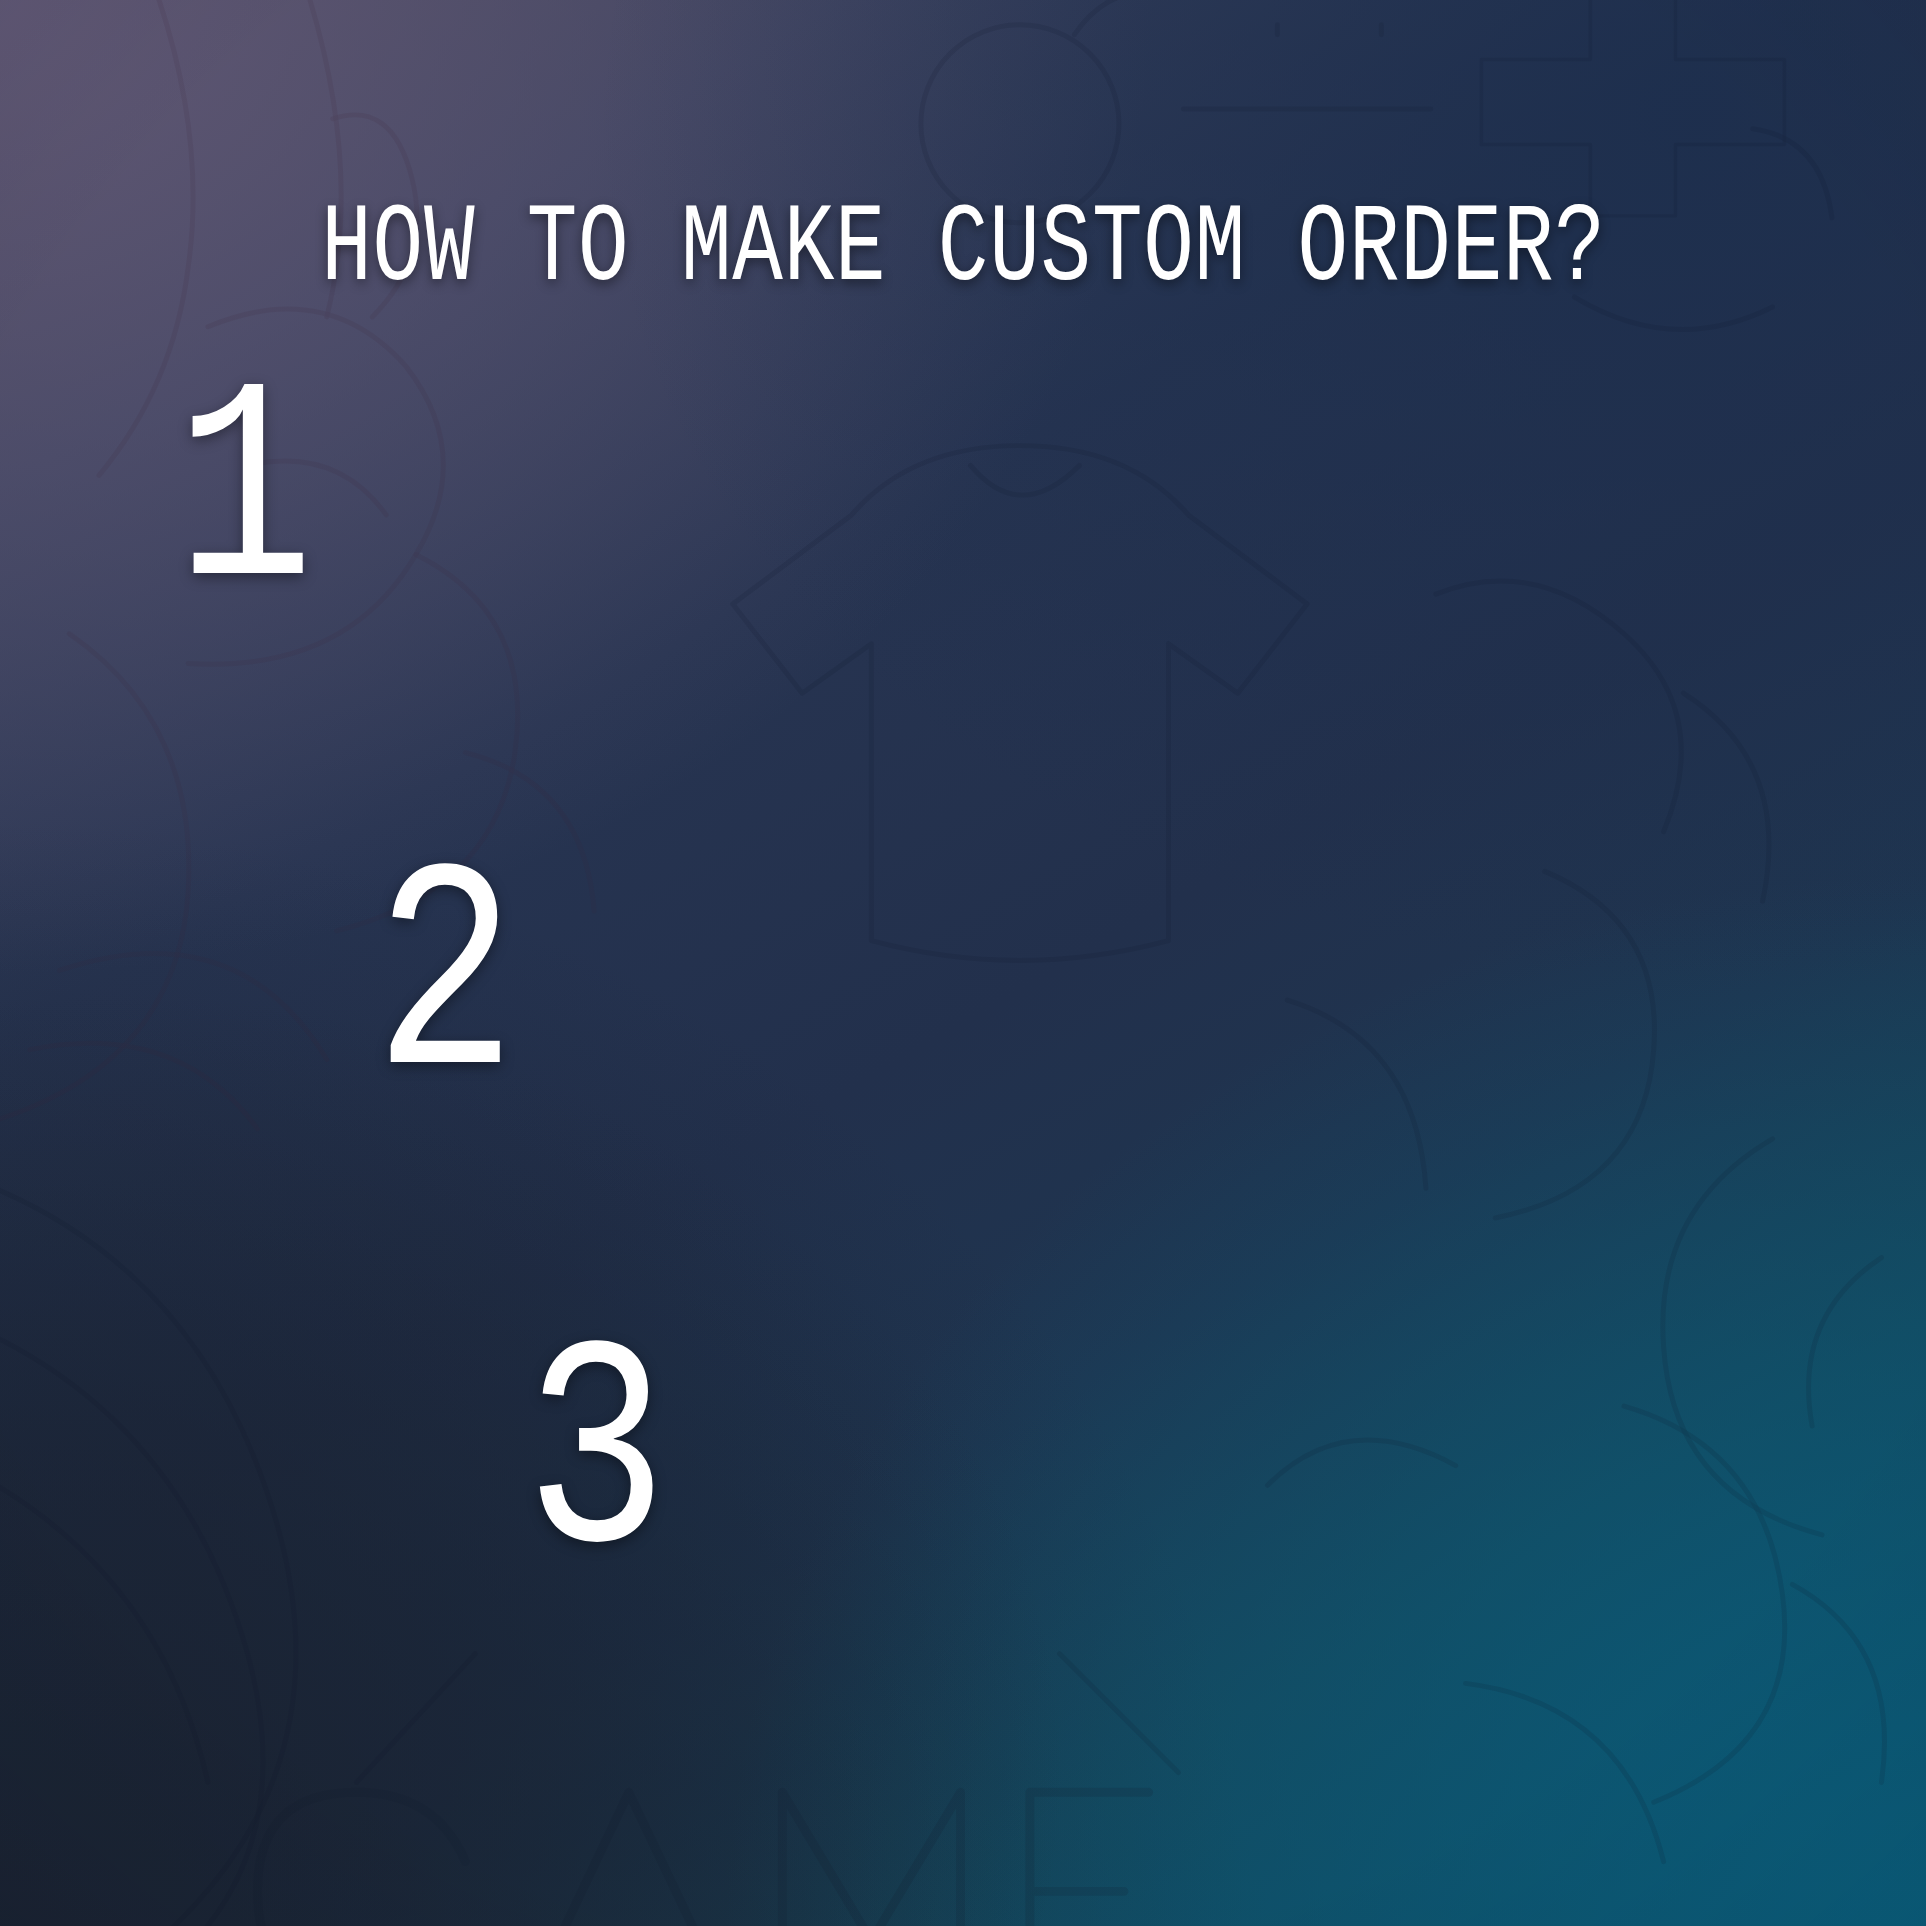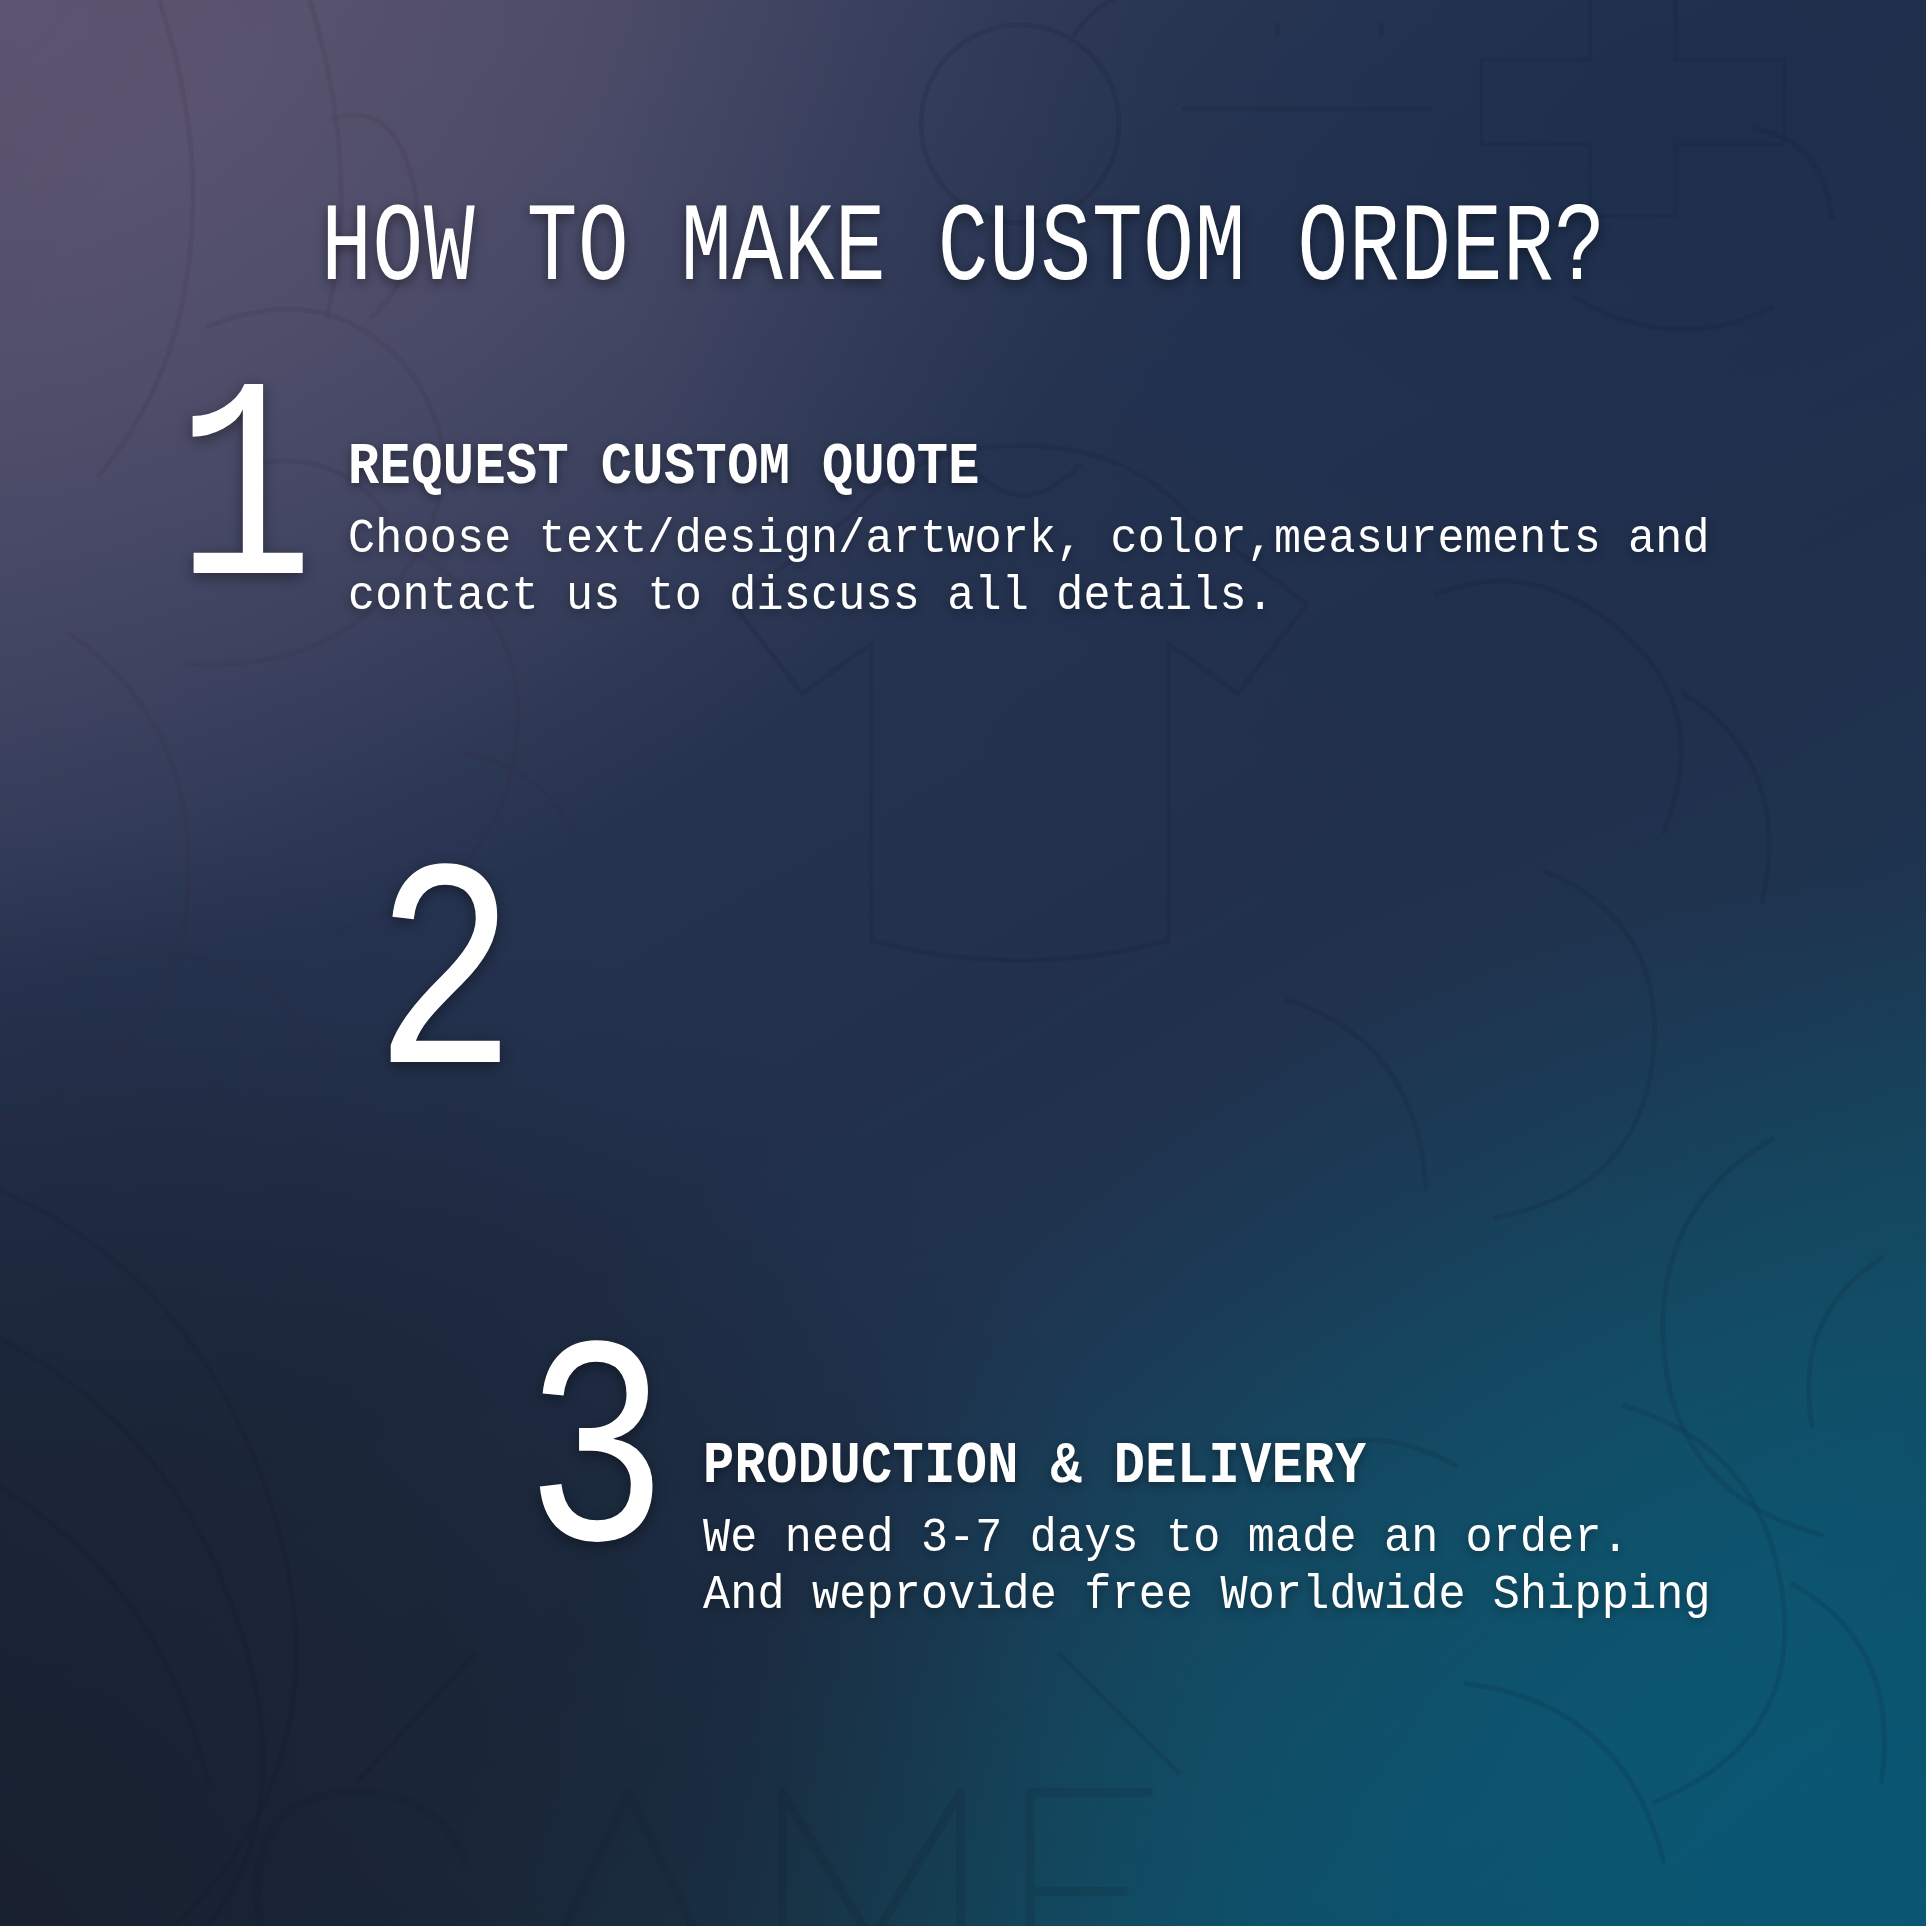--- a/index.html
+++ b/index.html
@@ -195,34 +195,24 @@
       </g>
     </svg>
   </div>
 
   <div class="bg-vignette"></div>
 
   <div class="title">HOW TO MAKE CUSTOM ORDER?</div>
 
   <div class="step" id="step-1">
     <div class="step-num">1</div>
-    <div class="step-body">
-      <div class="step-head">REQUEST CUSTOM QUOTE</div>
-      <div class="step-text">Choose text/design/artwork, color,measurements and</div>
-      <div class="step-text">contact us to discuss all details.</div>
-    </div>
   </div>
 
   <div class="step" id="step-2">
     <div class="step-num">2</div>
   </div>
 
   <div class="step" id="step-3">
     <div class="step-num">3</div>
-    <div class="step-body">
-      <div class="step-head">PRODUCTION &amp; DELIVERY</div>
-      <div class="step-text">We need 3-7 days to made an order.</div>
-      <div class="step-text">And weprovide free Worldwide Shipping</div>
-    </div>
   </div>
 
 </div>
 
 
 </body></html>

